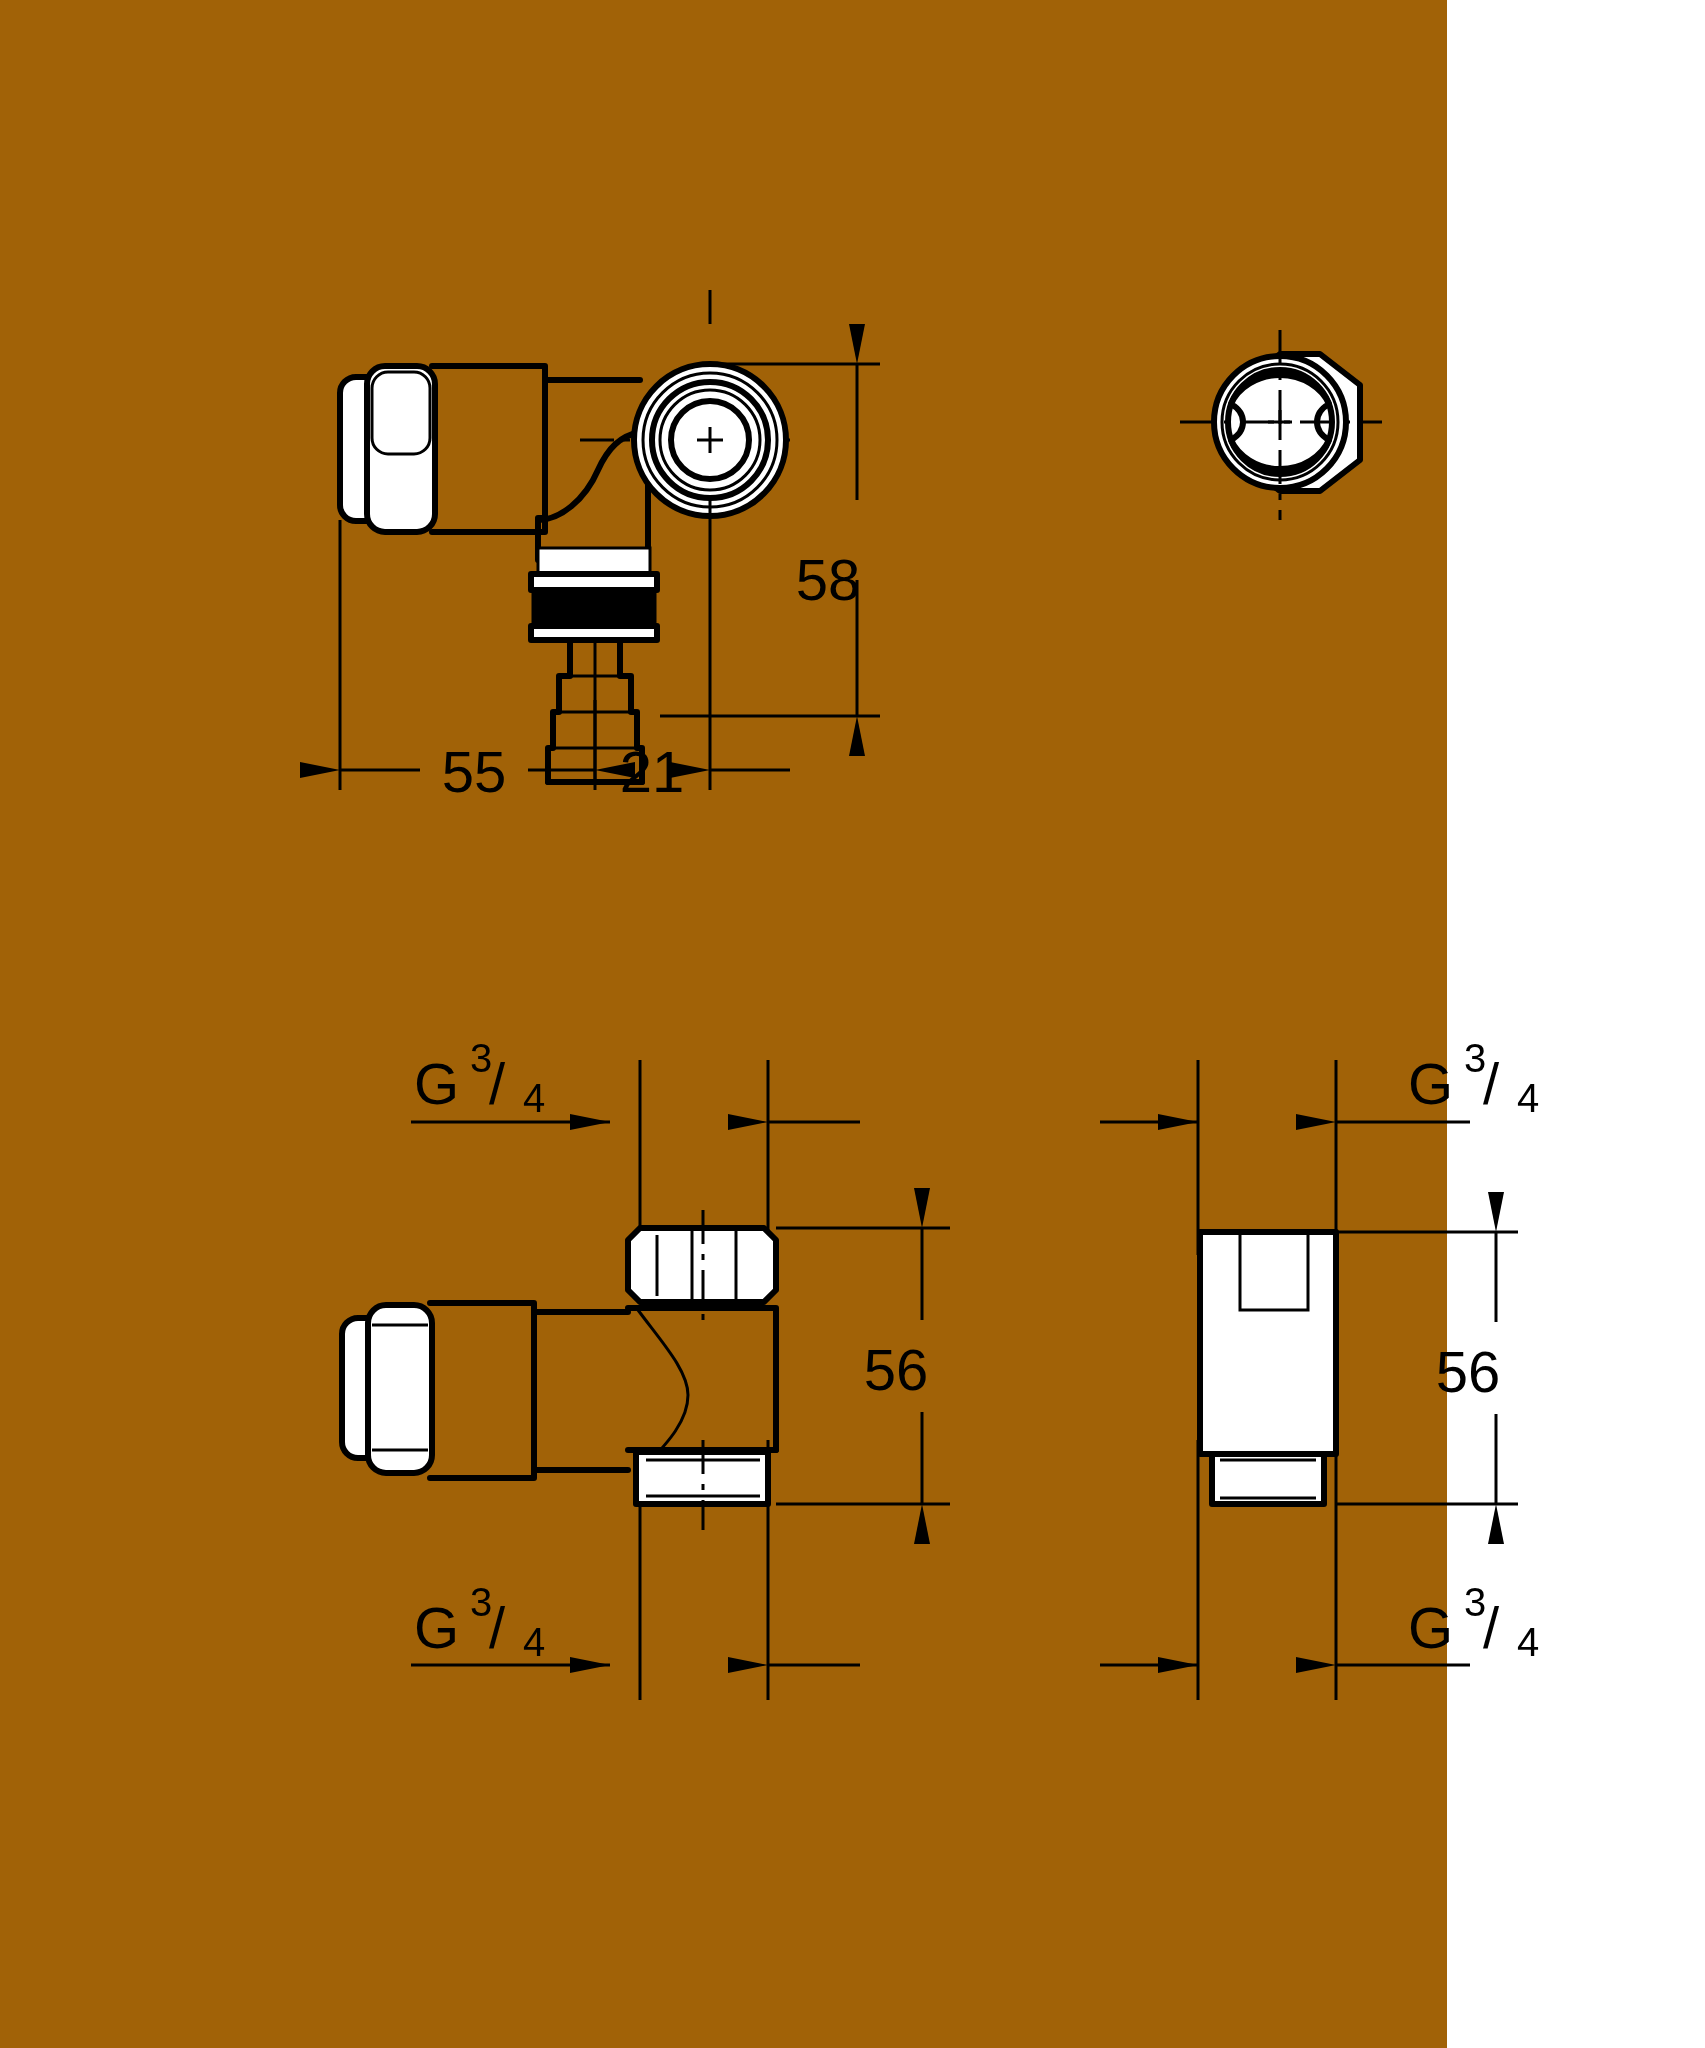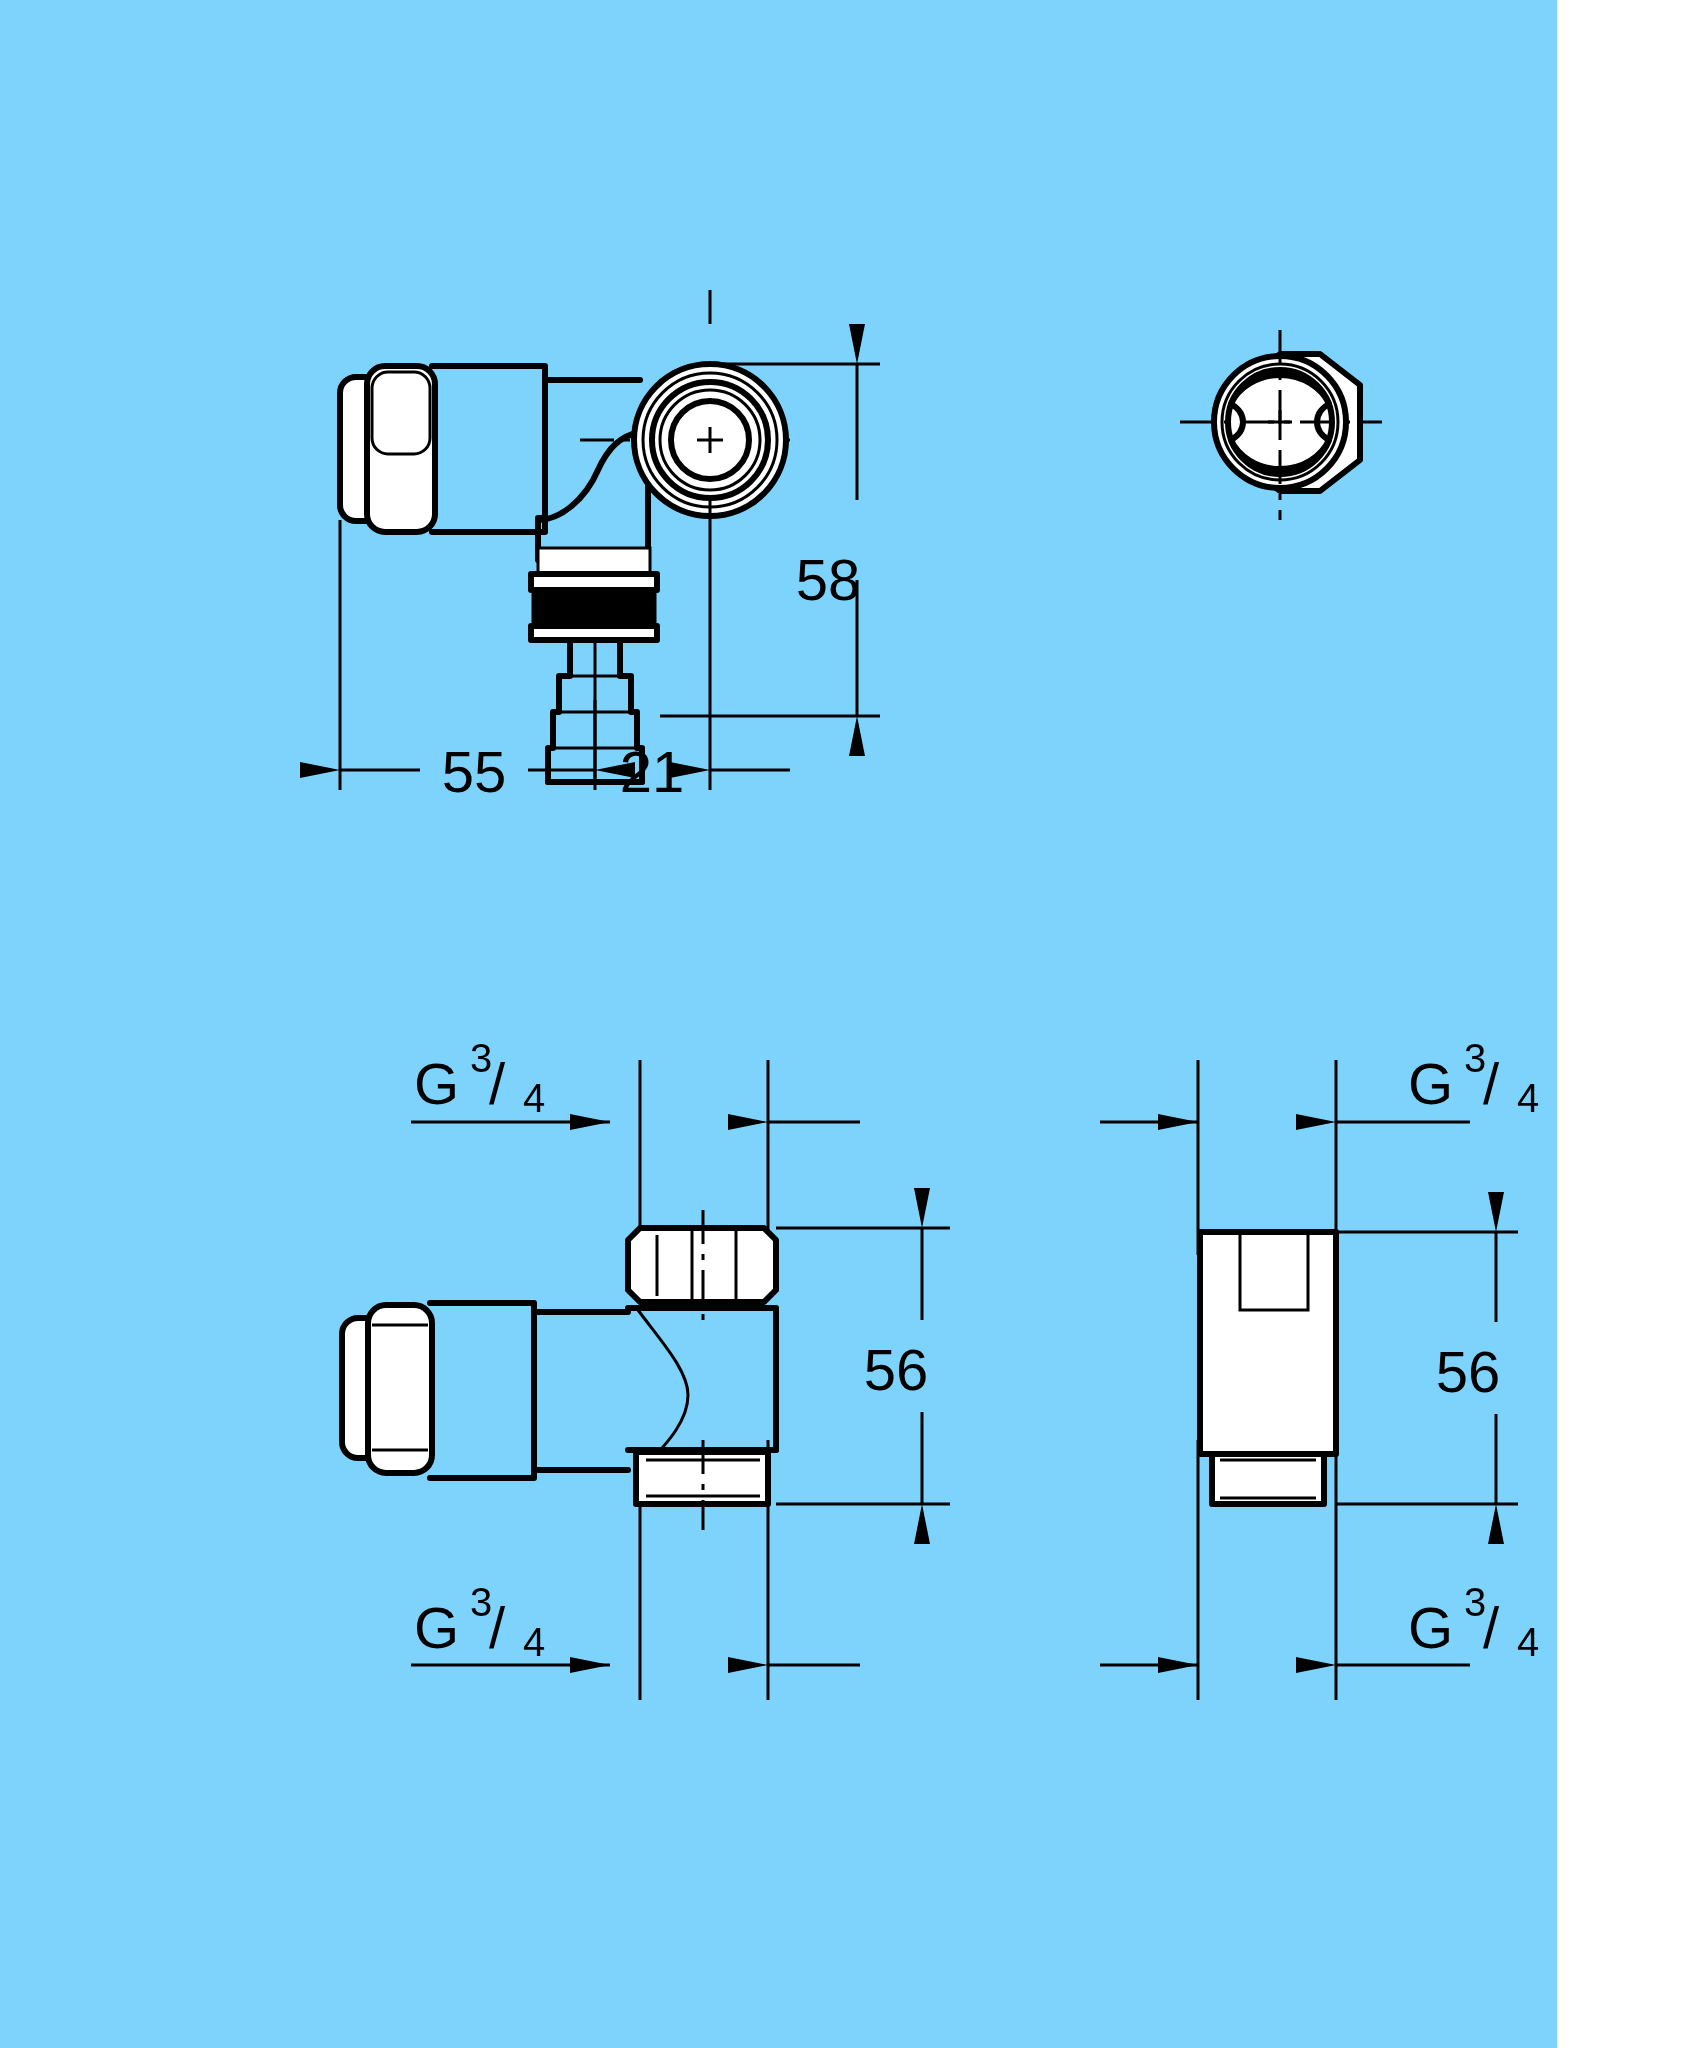--- a/index.html
+++ b/index.html
@@ -8,23 +8,23 @@
     background: #ffffff;
   }
   body {
     width: 1705px;
     height: 2048px;
     font-family: "Liberation Sans", sans-serif;
     overflow: hidden;
   }
   #sheet {
     position: relative;
-    width: 1557px;
+    width: 1447px;
     height: 2048px;
-    background: #7dd3fc;
+    background: #a16207;
   }
   svg.drawing {
     position: absolute;
     top: 0;
     left: 0;
     width: 1705px;
     height: 2048px;
   }
   .dimtext {
     font-family: "Liberation Sans", sans-serif;

